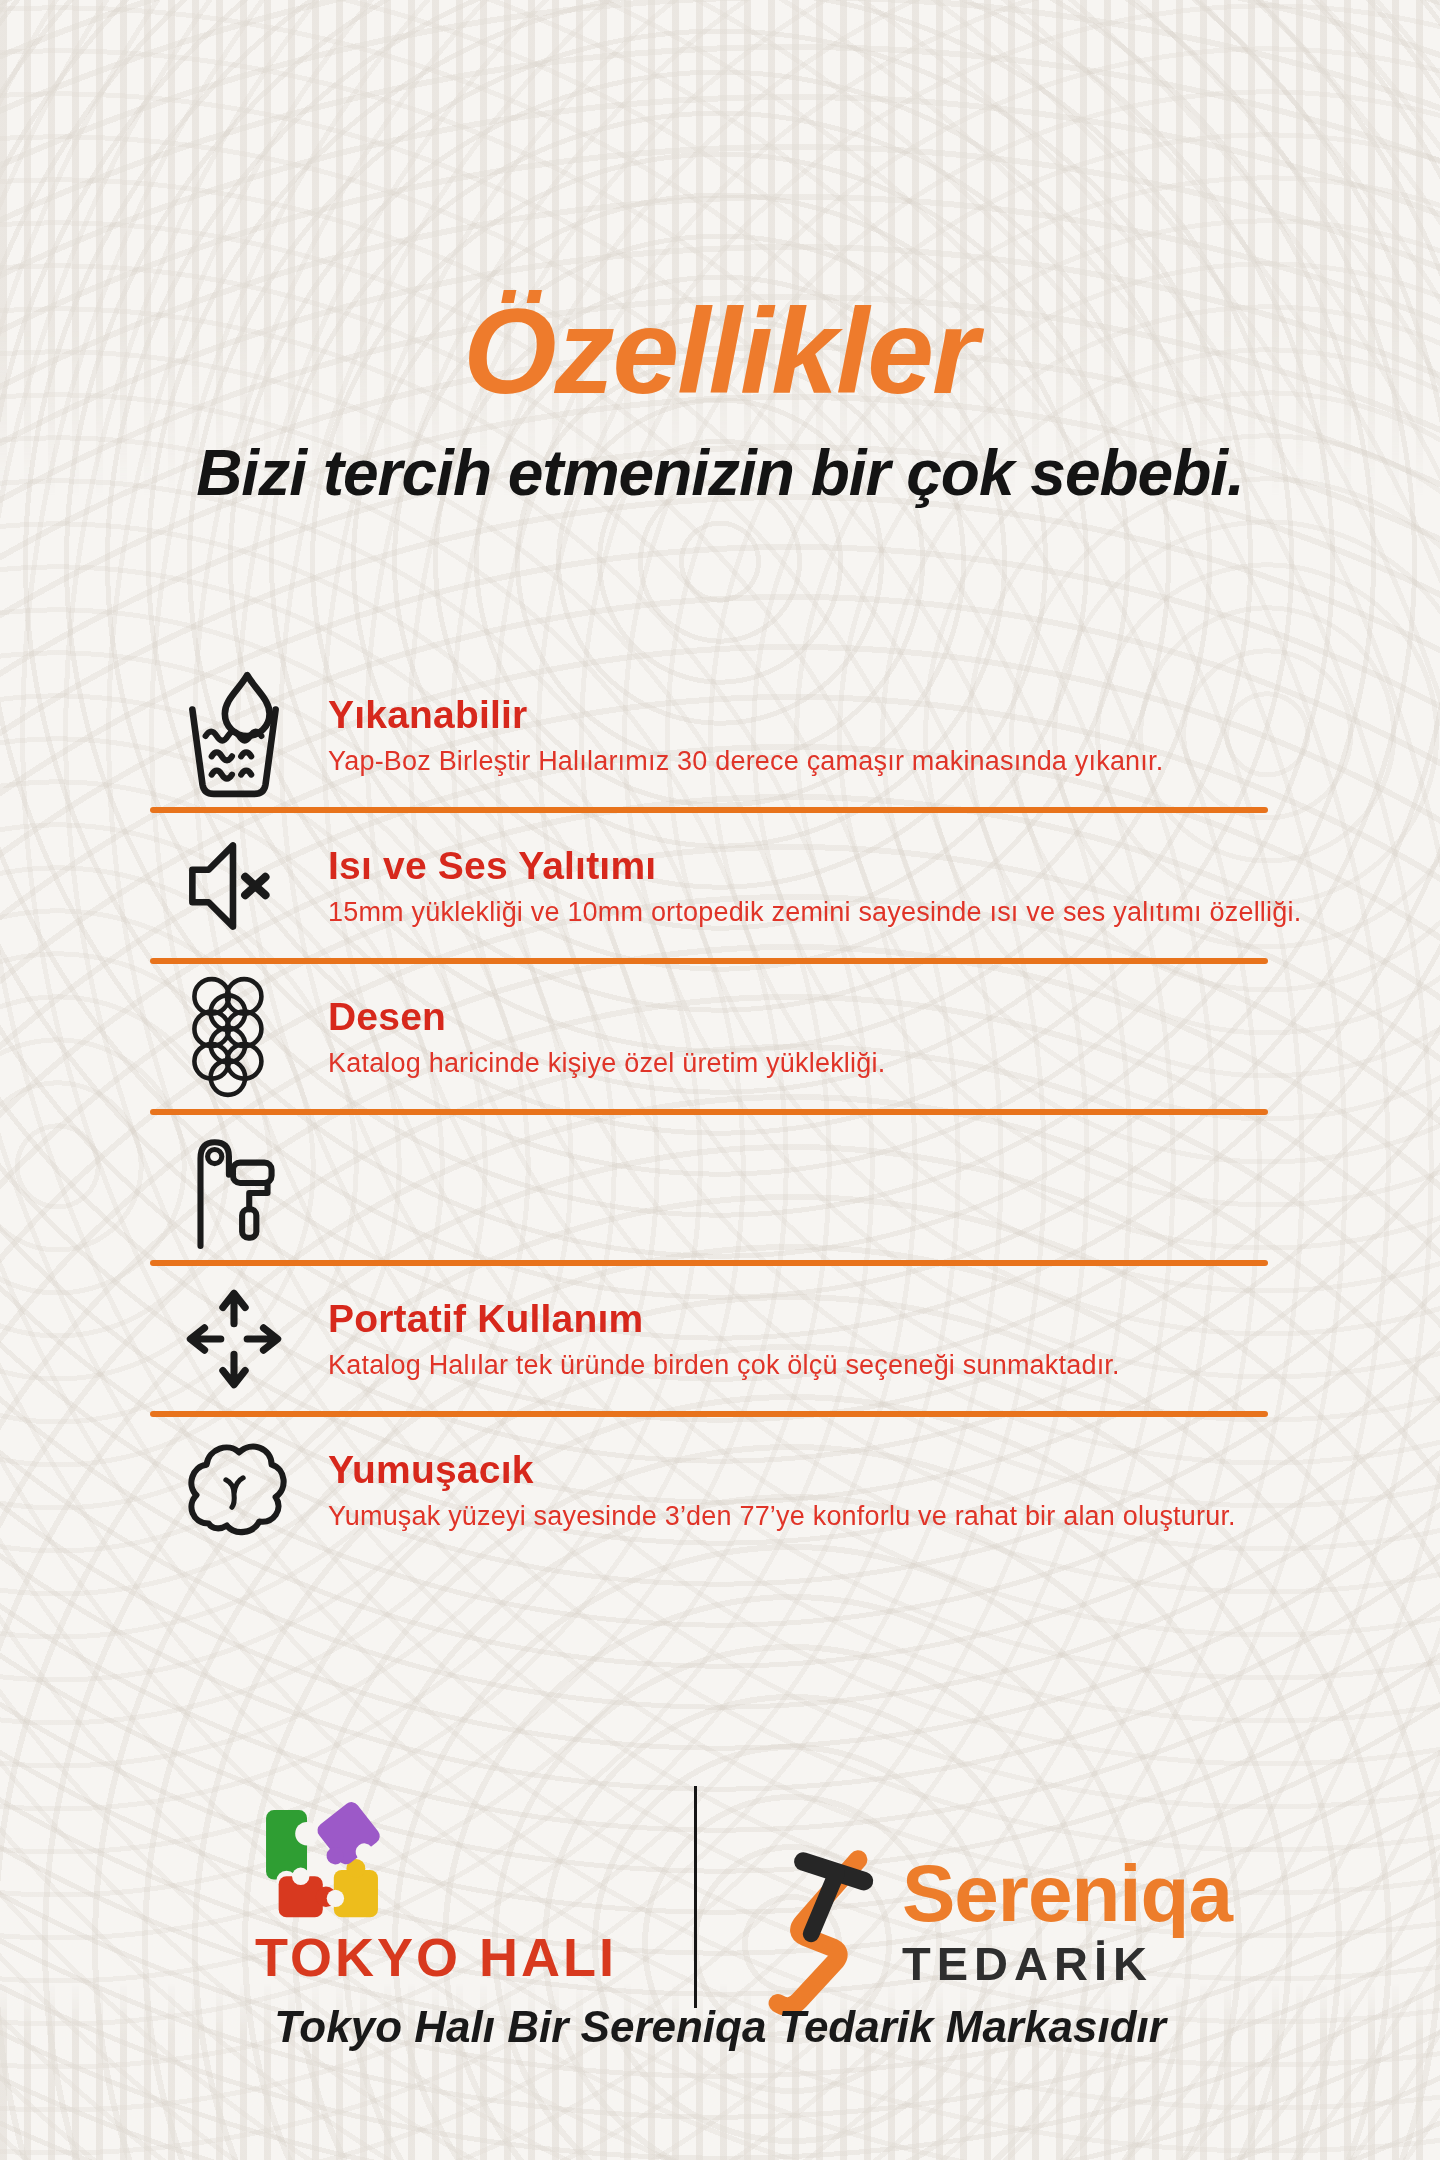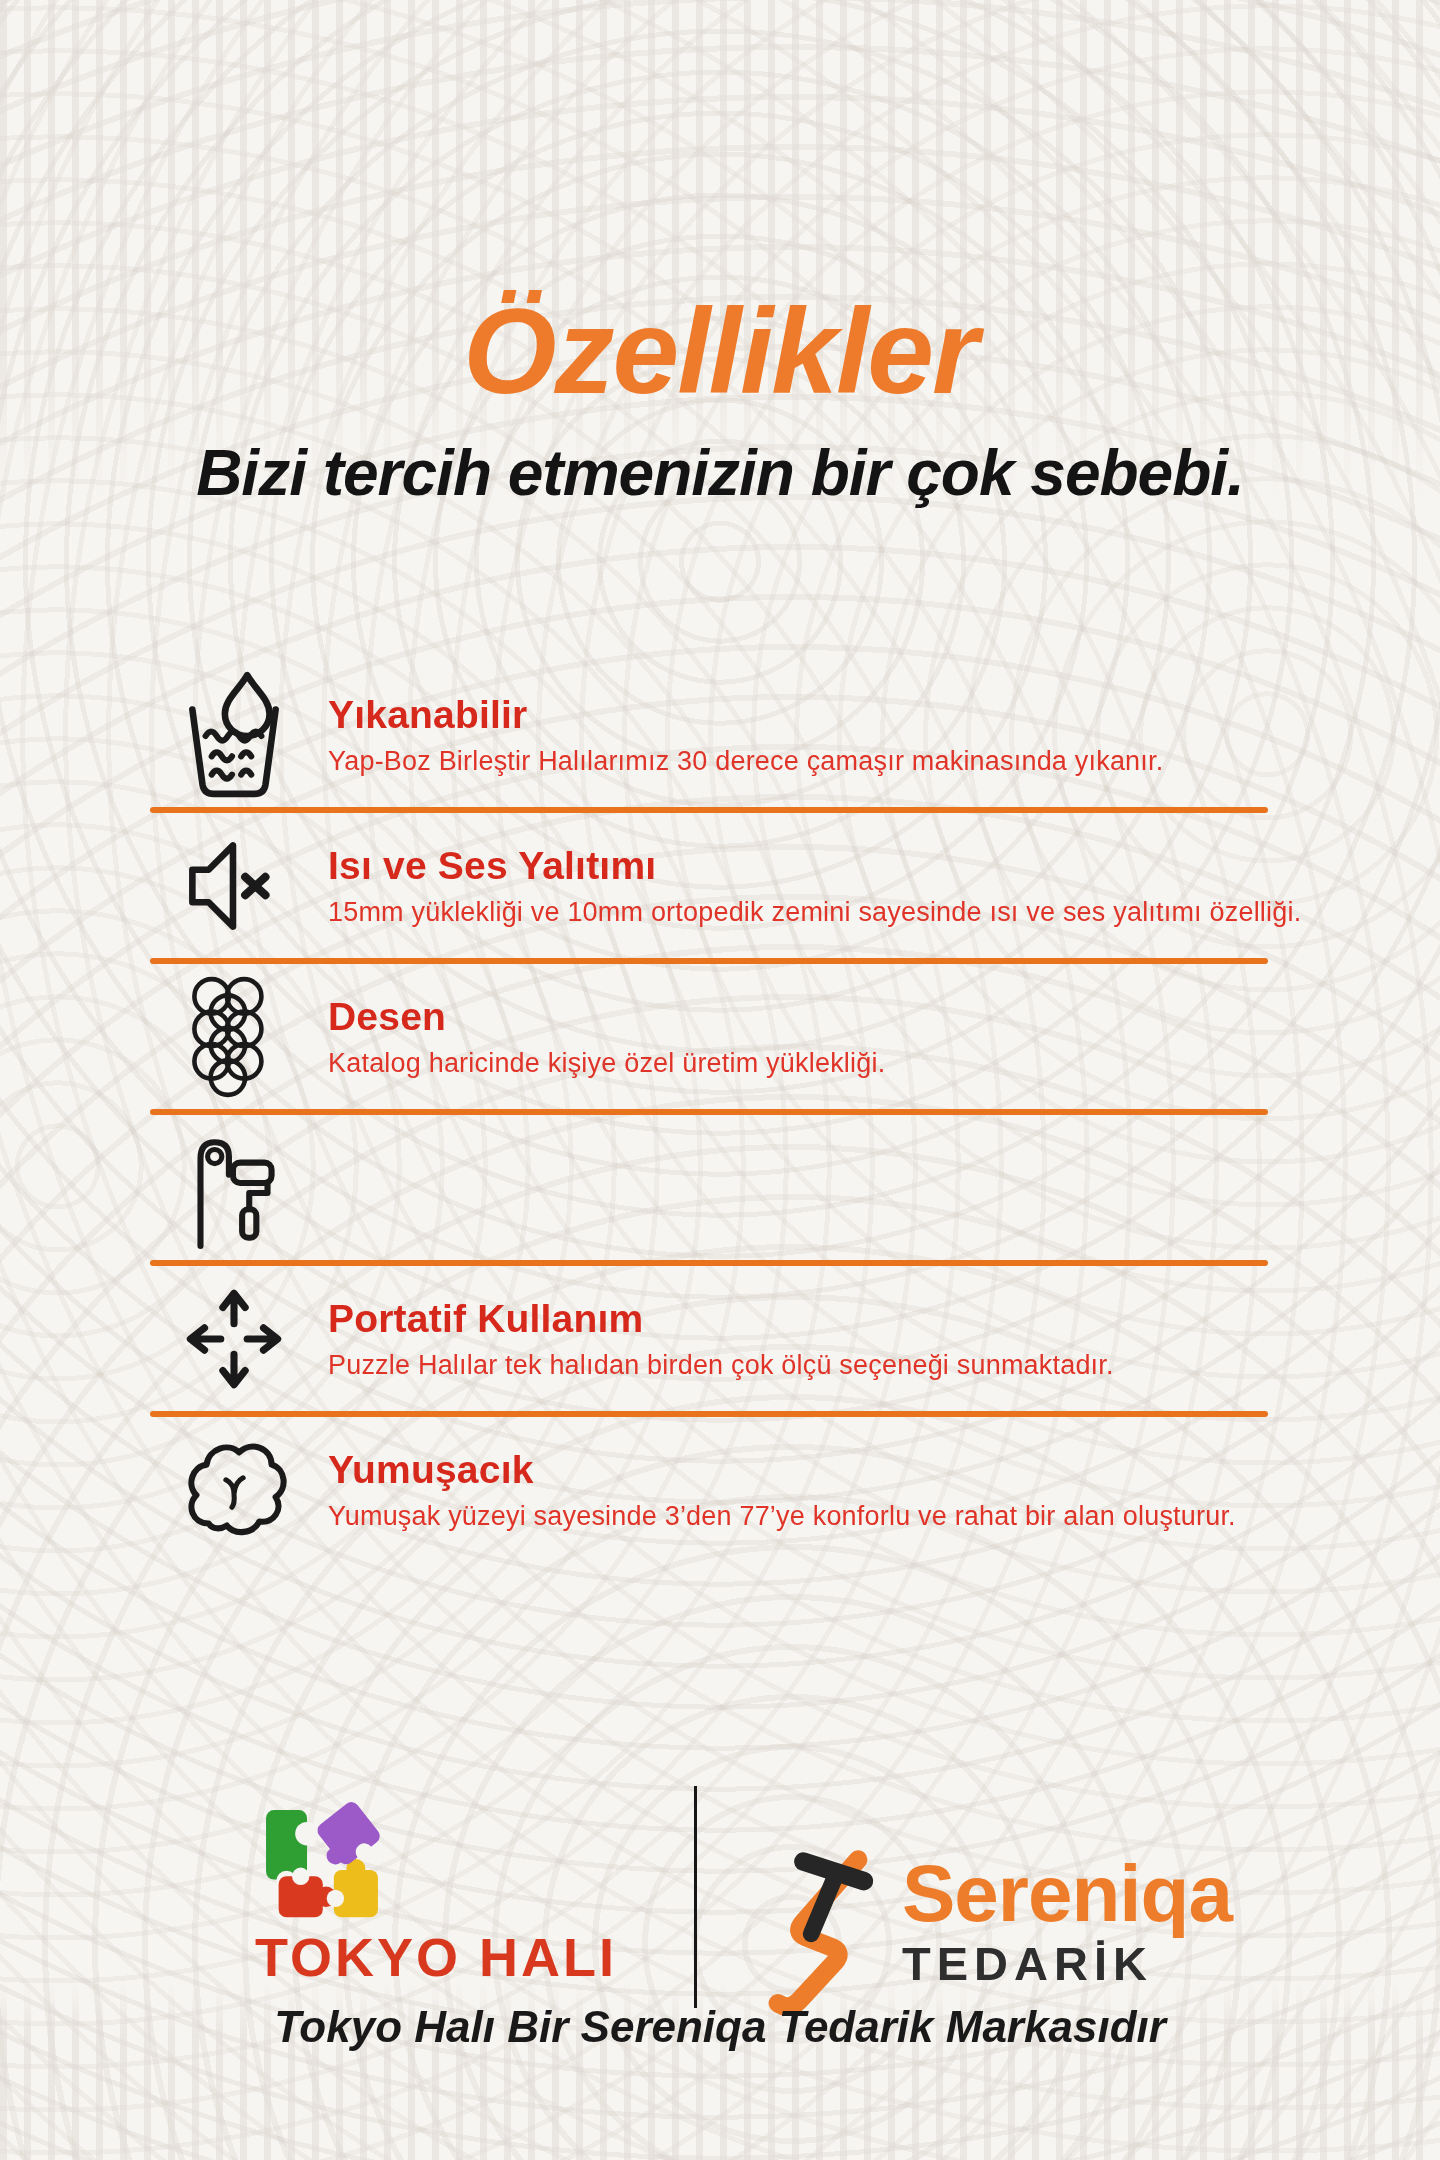--- a/index.html
+++ b/index.html
@@ -150,21 +150,21 @@
           <g class="ic" stroke-width="7">
             <path d="M55 50 V24 M44 34 L55 20 L66 34"></path>
             <path d="M55 80 V106 M44 96 L55 110 L66 96"></path>
             <path d="M42 65 H16 M26 54 L12 65 L26 76"></path>
             <path d="M68 65 H94 M84 54 L98 65 L84 76"></path>
           </g>
         </svg>
       </span>
       <div class="texts">
         <p class="f-title">Portatif Kullanım</p>
-        <p class="f-desc">Puzzle Halılar tek halıdan birden çok ölçü seçeneği sunmaktadır.</p>
+        <p class="f-desc">Katalog Halılar tek üründe birden çok ölçü seçeneği sunmaktadır.</p>
       </div>
     </div>
     <div class="rule"></div>
 
     <div class="feature">
       <span class="icon-box">
         <svg viewBox="0 0 110 130">
           <path class="ic" stroke-width="6" d="M30 98 C14 98 8 80 18 70 C8 60 14 42 28 40 C30 24 50 18 60 28 C72 16 92 24 92 40 C106 44 108 64 96 72 C104 84 94 98 80 96 C74 108 56 110 48 100 C42 104 34 104 30 98 Z"></path>
           <path class="ic" stroke-width="5" d="M47 55 q8 4 8 14 M64 53 q-8 4 -9 16 M55 69 q1 9 -2 13"></path>
         </svg>

